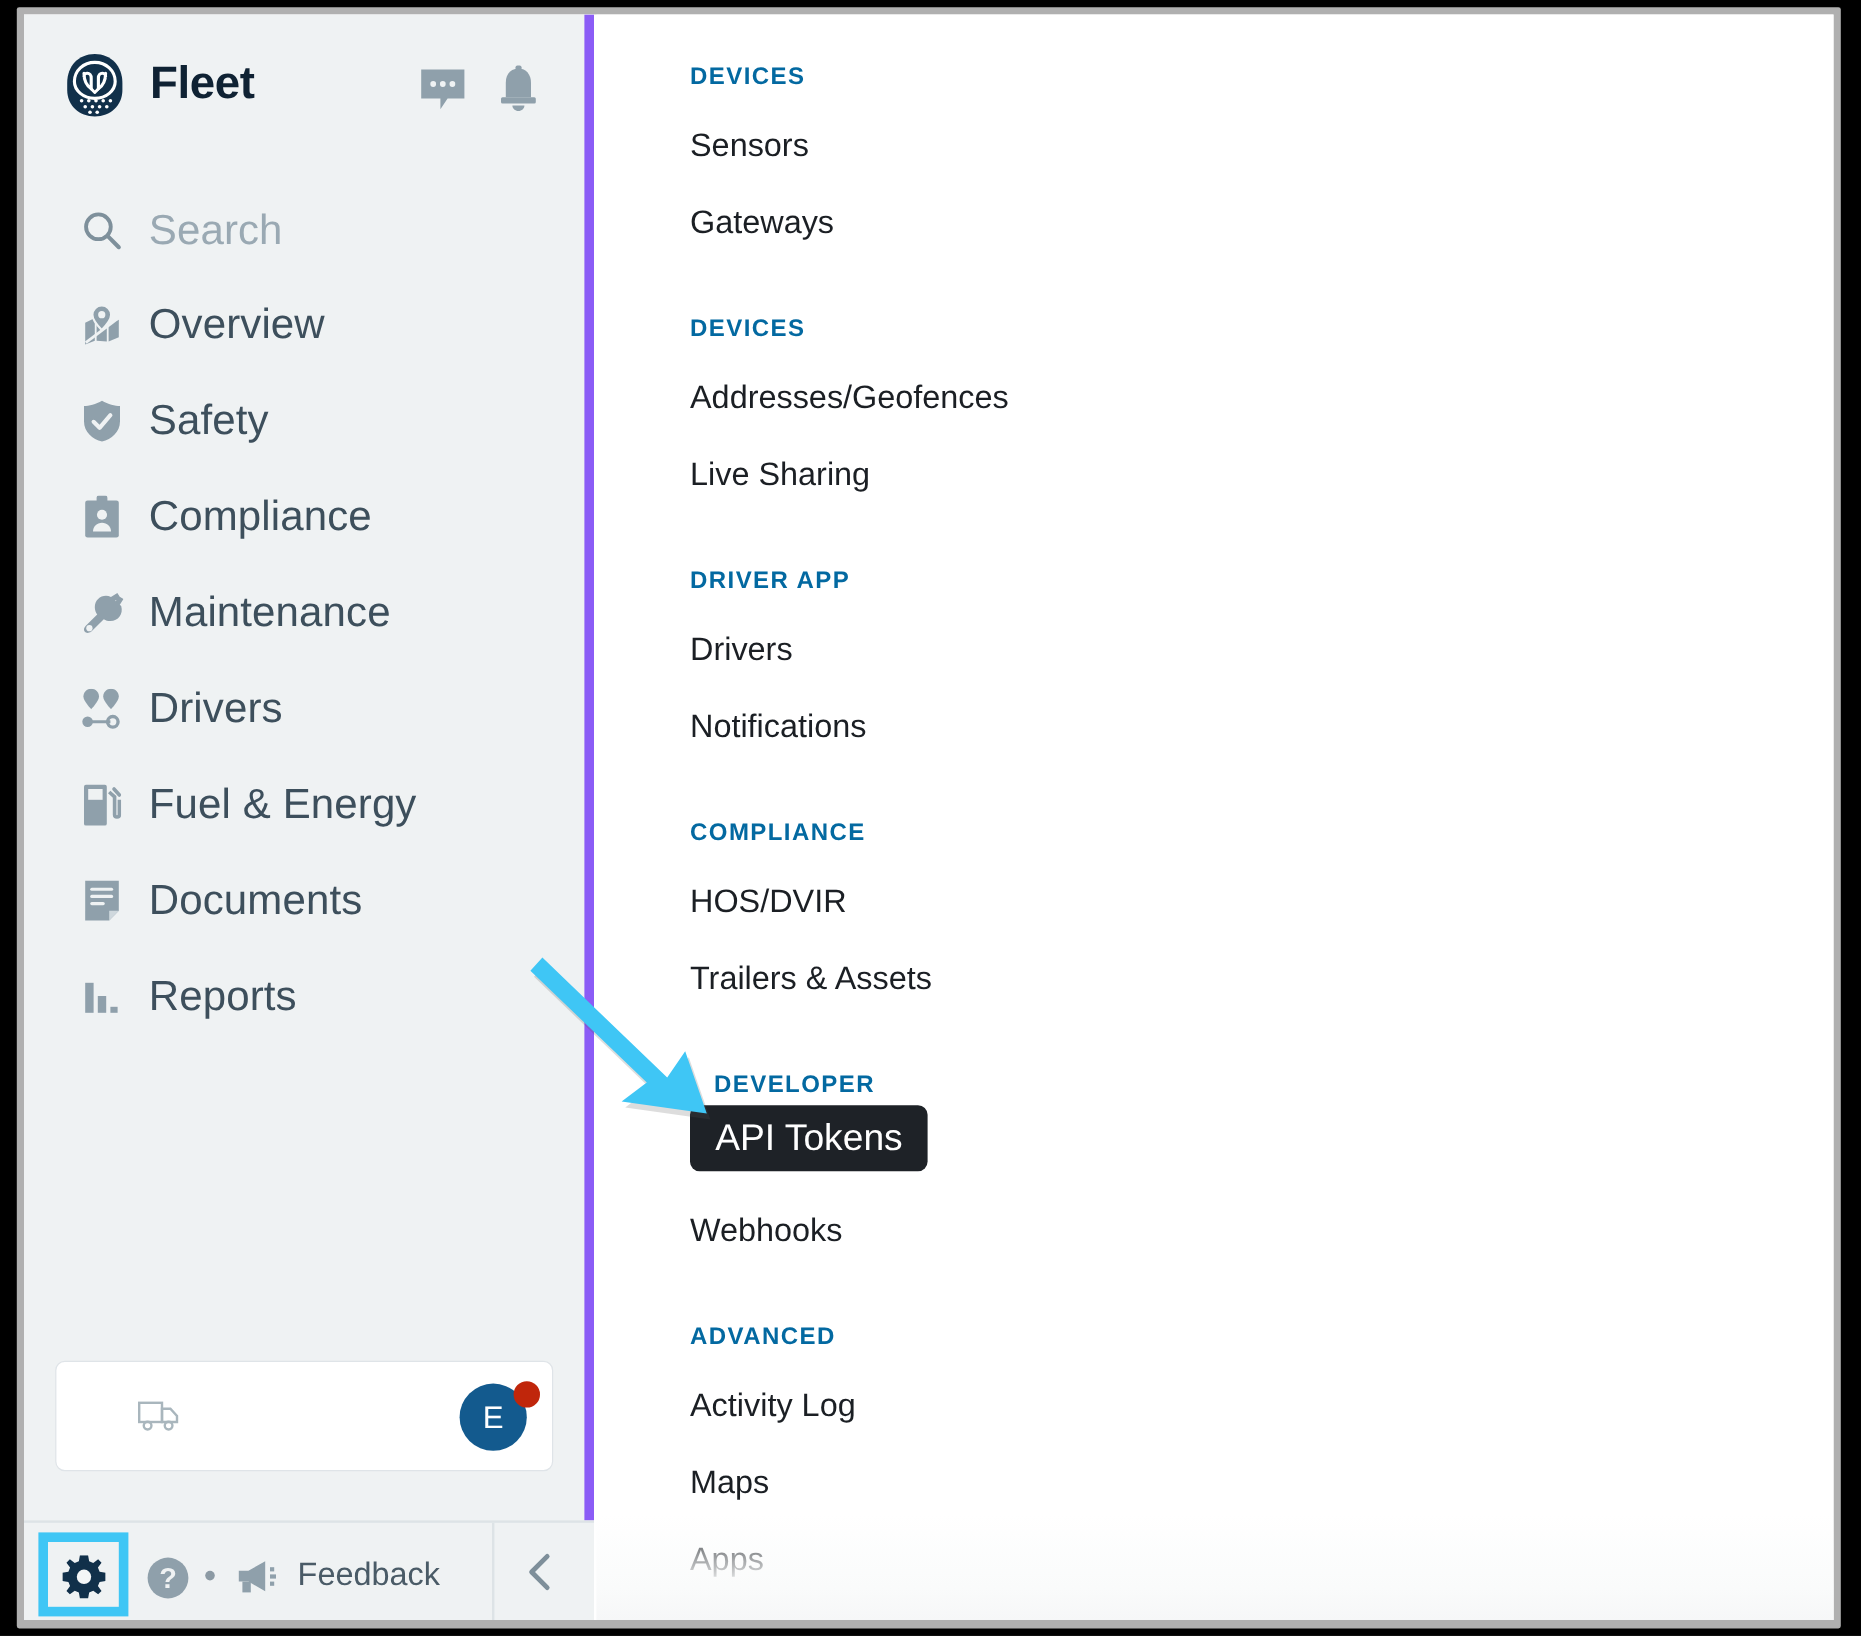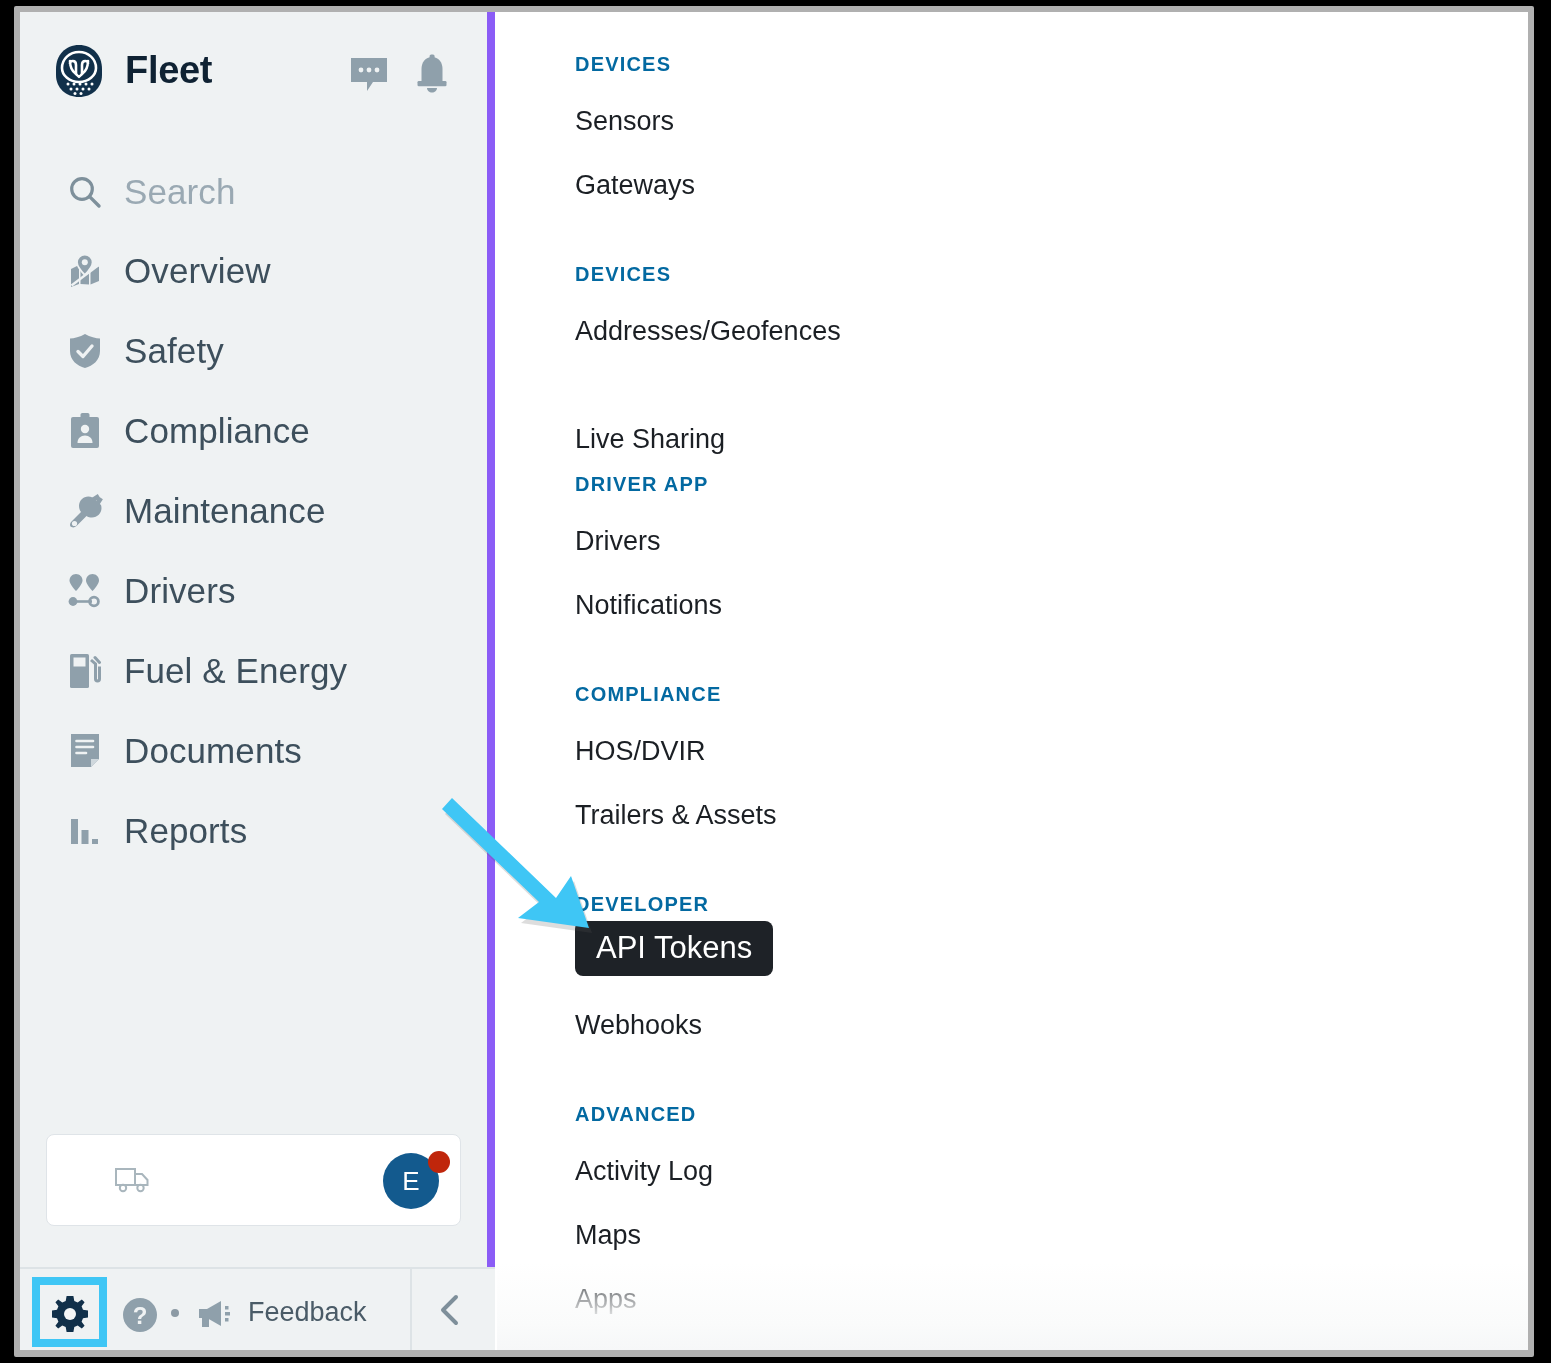--- a/index.html
+++ b/index.html
@@ -477,31 +477,31 @@
     </div>
 
     <div id="main">
 
       <div class="sec-head" style="top:41px;">DEVICES</div>
       <div class="menu-item" style="top:94px;">Sensors</div>
       <div class="menu-item" style="top:158px;">Gateways</div>
 
       <div class="sec-head" style="top:251px;">DEVICES</div>
       <div class="menu-item" style="top:304px;">Addresses/Geofences</div>
-      <div class="menu-item" style="top:368px;margin-top:44px;">Live Sharing</div>
+      <div class="menu-item" style="top:368px;">Live Sharing</div>
 
       <div class="sec-head" style="top:461px;">DRIVER APP</div>
       <div class="menu-item" style="top:514px;">Drivers</div>
       <div class="menu-item" style="top:578px;">Notifications</div>
 
       <div class="sec-head" style="top:671px;">COMPLIANCE</div>
       <div class="menu-item" style="top:724px;">HOS/DVIR</div>
       <div class="menu-item" style="top:788px;">Trailers &amp; Assets</div>
 
-      <div class="sec-head" style="top:881px;">DEVELOPER</div>
+      <div class="sec-head" style="top:881px;margin-left:20px;">DEVELOPER</div>
       <div id="api-tokens-chip">API Tokens</div>
       <div class="menu-item" style="top:998px;">Webhooks</div>
 
       <div class="sec-head" style="top:1091px;">ADVANCED</div>
       <div class="menu-item" style="top:1144px;">Activity Log</div>
       <div class="menu-item" style="top:1208px;">Maps</div>
       <div class="menu-item" style="top:1272px;">Apps</div>
 
       <div id="main-bottom-fade"></div>
     </div>

